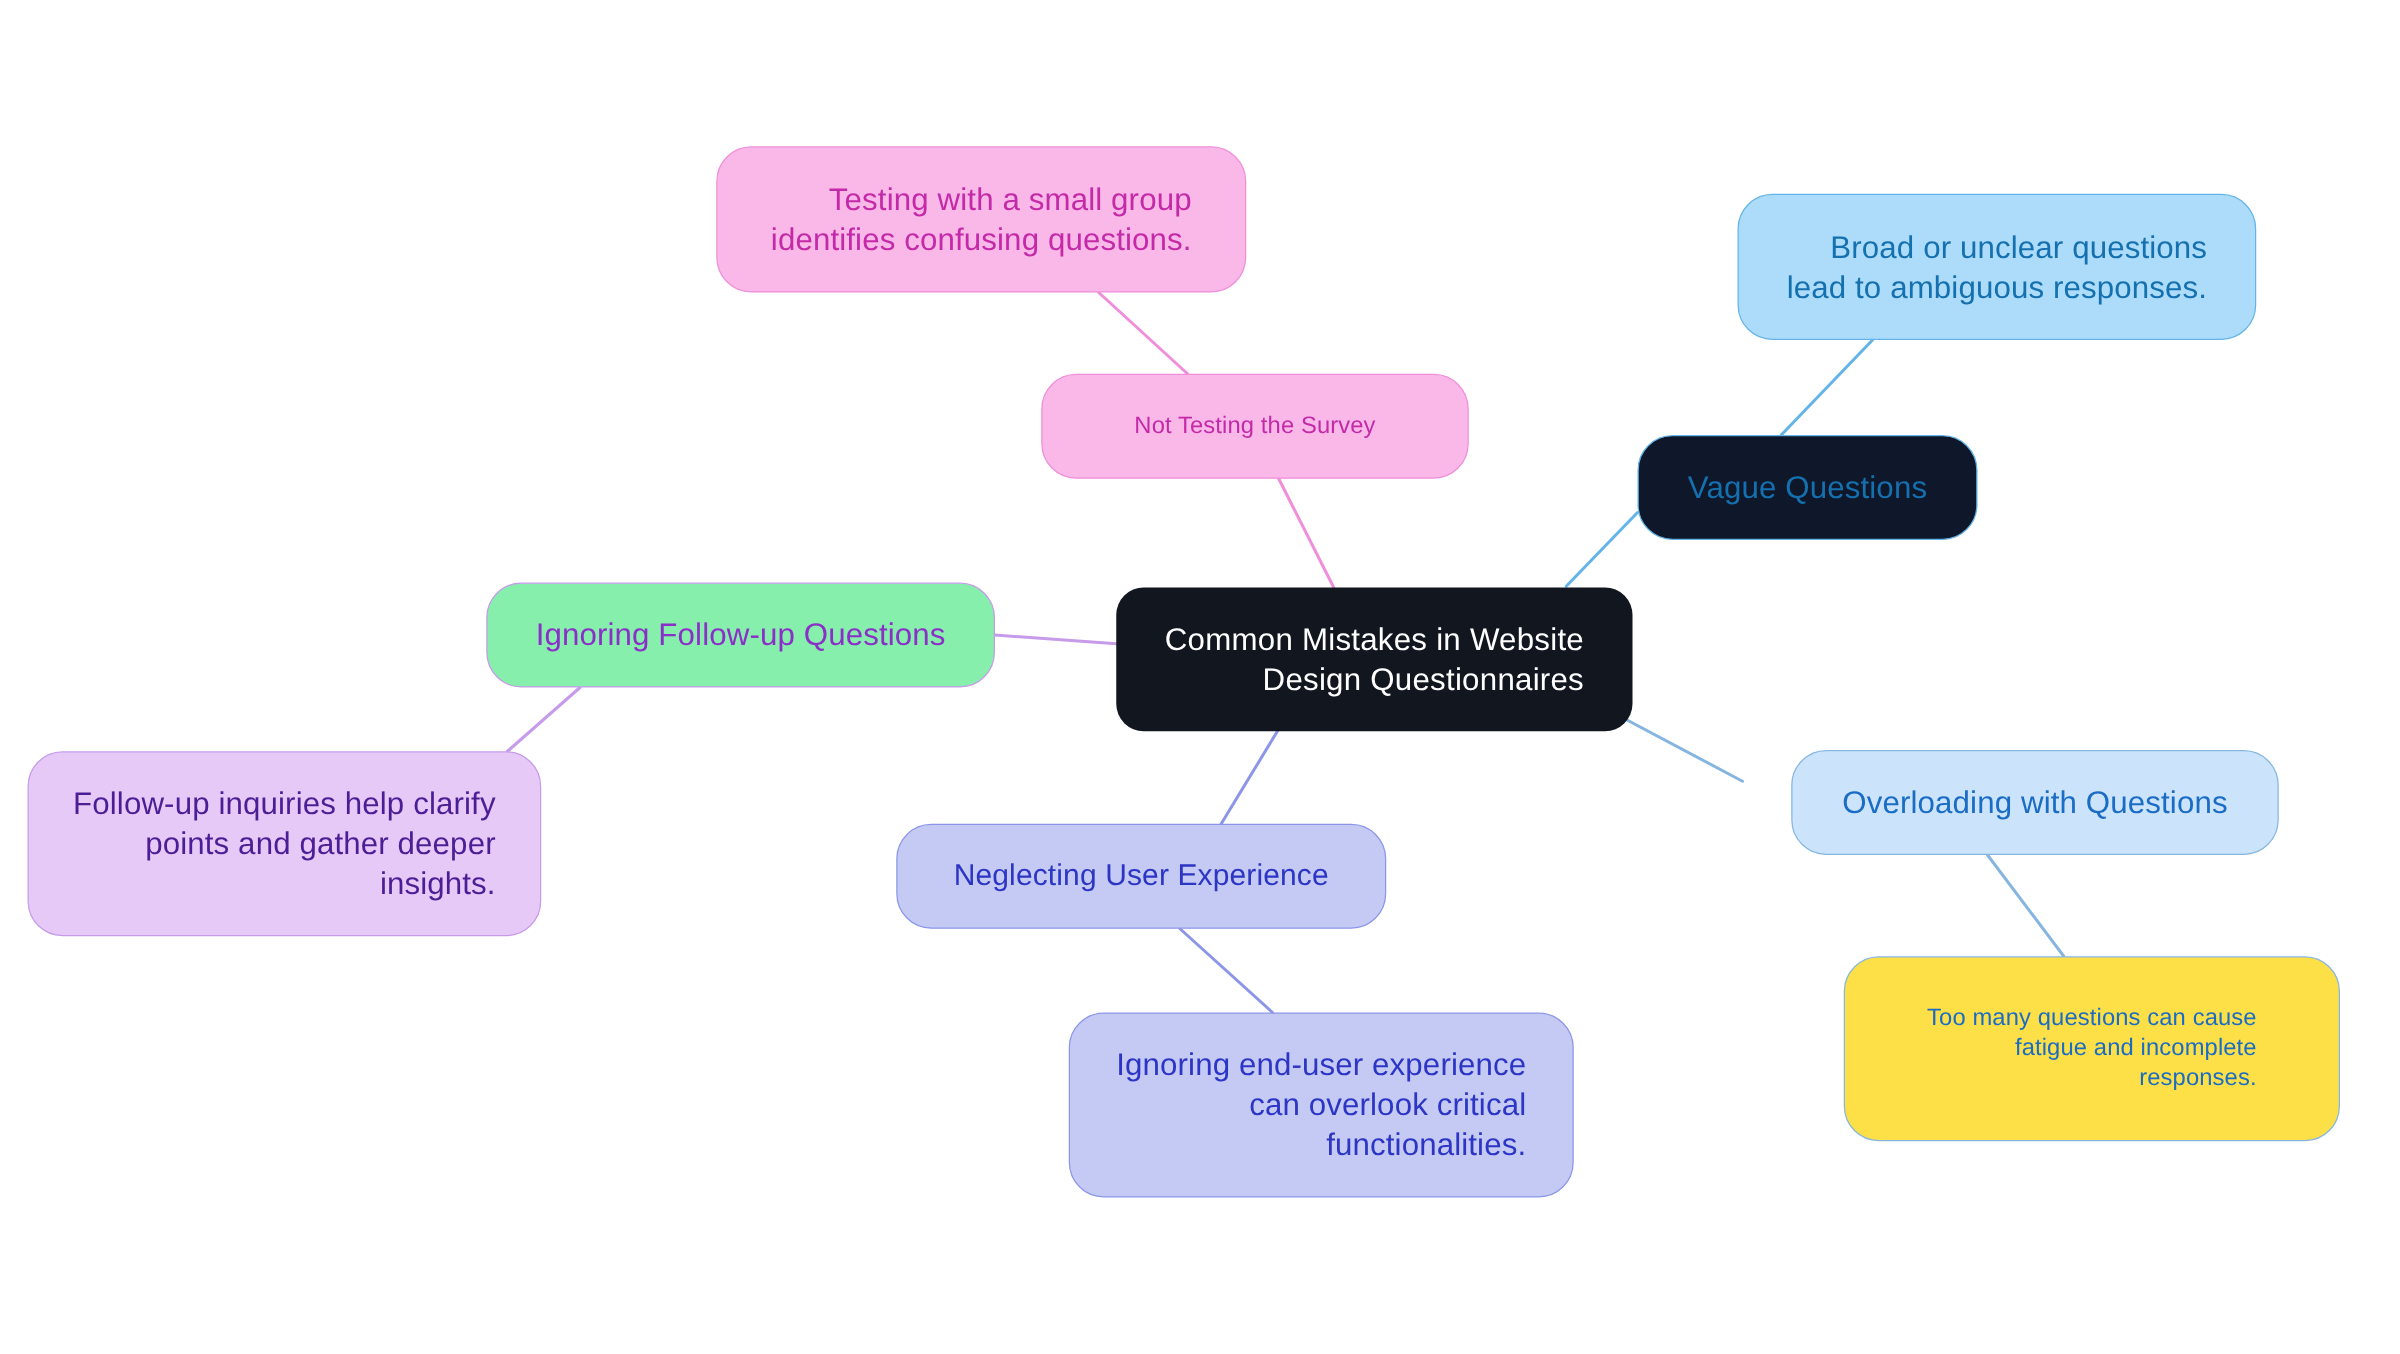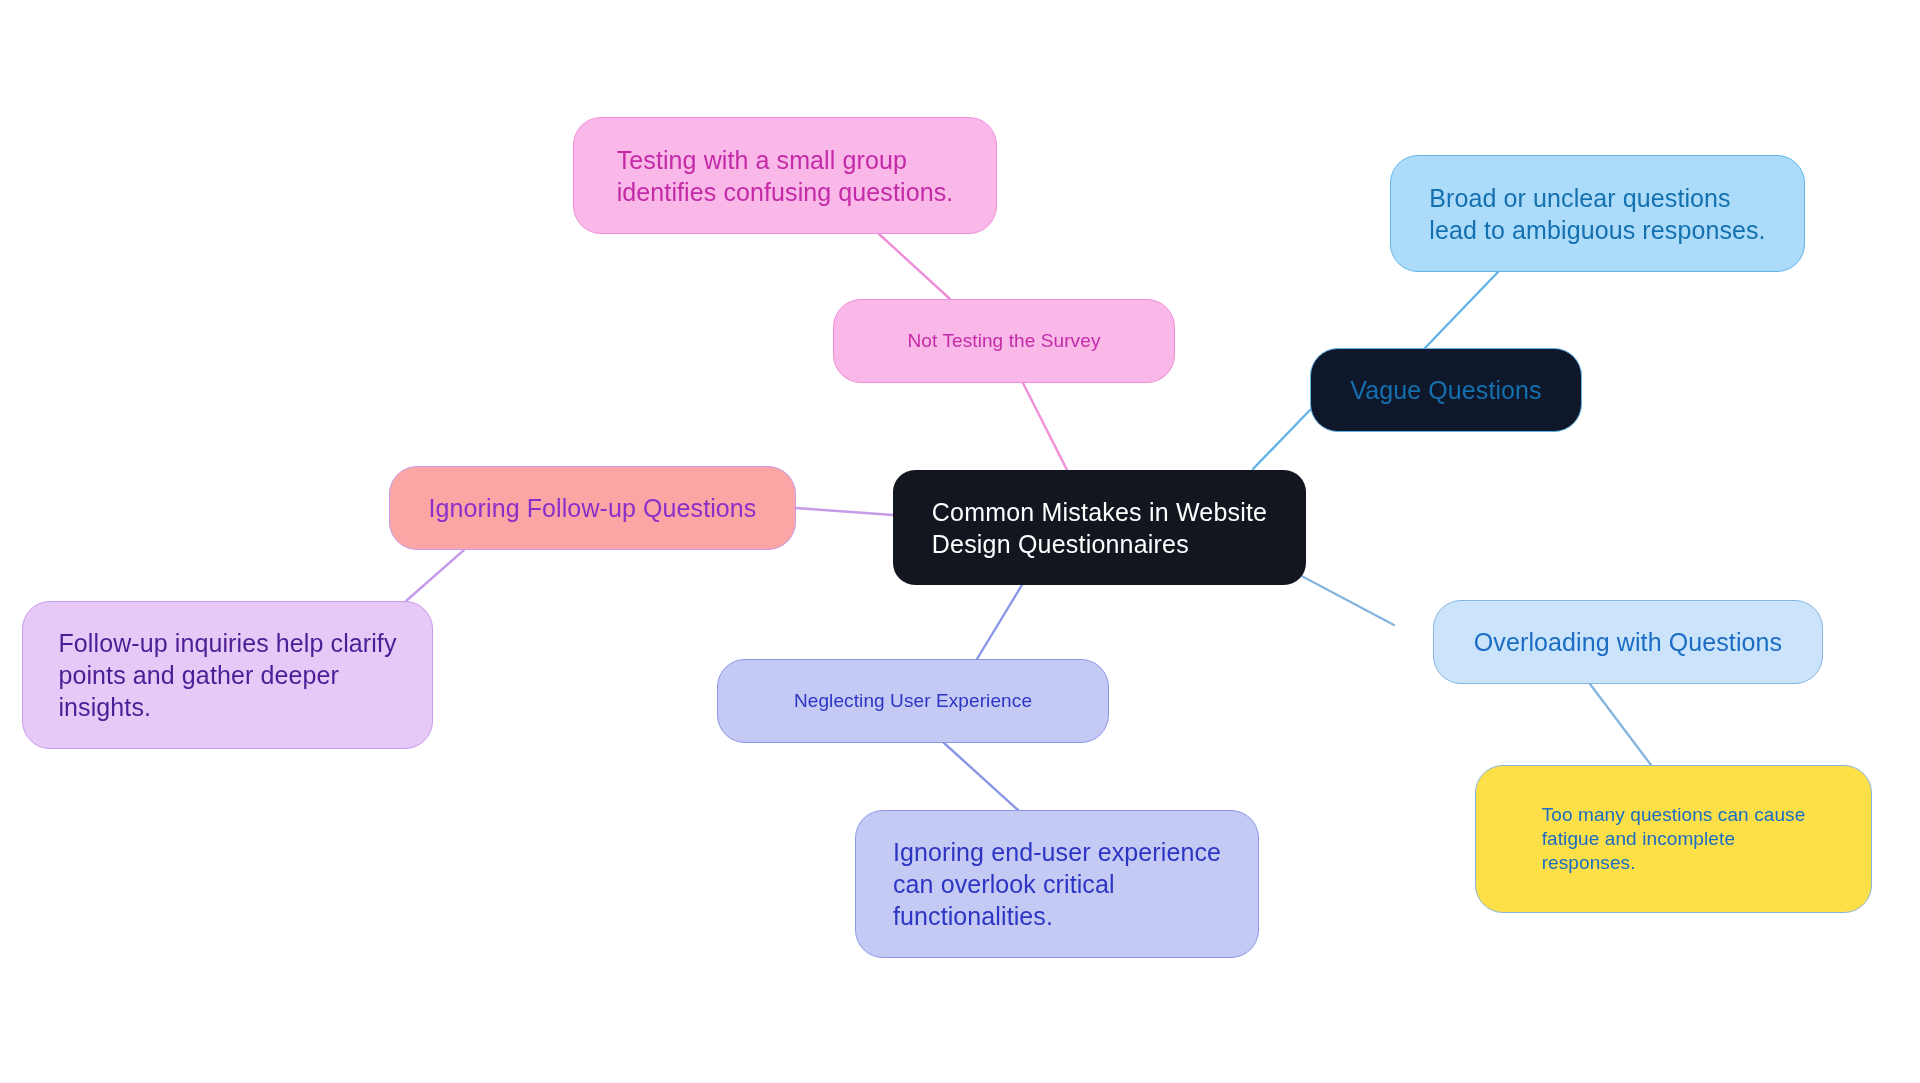--- a/index.html
+++ b/index.html
@@ -27,21 +27,21 @@
     width: 1920px;
     height: 1083px;
     pointer-events: none;
   }
   .node {
     position: absolute;
     box-sizing: border-box;
     display: flex;
     align-items: center;
     justify-content: center;
-    text-align: left;
+    text-align: right;
     border-radius: 28px;
     border-style: solid;
     border-width: 1.6px;
     line-height: 1.28;
     white-space: pre-line;
     letter-spacing: 0.1px;
   }
   .node.root {
     border-radius: 22px;
     border-width: 0;
@@ -72,25 +72,25 @@
   <div id="nodes">
       <div class="node root" style="left: 893px; top: 470px; width: 413px; height: 115px; background: rgb(17, 22, 31); border-color: rgb(17, 22, 31); color: rgb(255, 255, 255); font-size: 25px;"><span class="node-text">Common Mistakes in Website
 Design Questionnaires</span></div>
       <div class="node" style="left: 1310px; top: 348px; width: 272px; height: 84px; background: #0f172a; border-color: rgb(99, 180, 232); color: rgb(20, 112, 174); font-size: 25px;"><span class="node-text">Vague Questions</span></div>
       <div class="node" style="left: 1390px; top: 155px; width: 415px; height: 117px; background: rgb(172, 220, 250); border-color: rgb(99, 180, 232); color: rgb(20, 112, 174); font-size: 25px;"><span class="node-text">Broad or unclear questions
 lead to ambiguous responses.</span></div>
       <div class="node" style="left: 1394px; top: 600px; width: 390px; height: 84px; background: rgb(203, 228, 252); border-color: rgb(134, 182, 224); color: rgb(26, 108, 196); font-size: 25px; margin-left: 39px;"><span class="node-text">Overloading with Questions</span></div>
       <div class="node" style="left: 1475px; top: 765px; width: 397px; height: 148px; background: #fde047; border-color: rgb(134, 182, 224); color: rgb(26, 108, 196); font-size: 19px;"><span class="node-text">Too many questions can cause
 fatigue and incomplete
 responses.</span></div>
-      <div class="node" style="left: 717px; top: 659px; width: 392px; height: 84px; background: rgb(197, 202, 245); border-color: rgb(140, 150, 232); color: rgb(44, 53, 196); font-size: 19px;"><span class="node-text">Neglecting User Experience</span></div>
+      <div class="node" style="left: 717px; top: 659px; width: 392px; height: 84px; background: rgb(197, 202, 245); border-color: rgb(140, 150, 232); color: rgb(44, 53, 196); font-size: 24px;"><span class="node-text">Neglecting User Experience</span></div>
       <div class="node" style="left: 855px; top: 810px; width: 404px; height: 148px; background: rgb(197, 202, 245); border-color: rgb(140, 150, 232); color: rgb(44, 53, 196); font-size: 25px;"><span class="node-text">Ignoring end-user experience
 can overlook critical
 functionalities.</span></div>
-      <div class="node" style="left: 389px; top: 466px; width: 407px; height: 84px; background: #fca5a5; border-color: rgb(198, 155, 234); color: rgb(139, 47, 201); font-size: 25px;"><span class="node-text">Ignoring Follow-up Questions</span></div>
+      <div class="node" style="left: 389px; top: 466px; width: 407px; height: 84px; background: #86efac; border-color: rgb(198, 155, 234); color: rgb(139, 47, 201); font-size: 25px;"><span class="node-text">Ignoring Follow-up Questions</span></div>
       <div class="node" style="left: 22px; top: 601px; width: 411px; height: 148px; background: rgb(230, 201, 247); border-color: rgb(198, 155, 234); color: #4c1d95; font-size: 25px;"><span class="node-text">Follow-up inquiries help clarify
 points and gather deeper
 insights.</span></div>
       <div class="node" style="left: 833px; top: 299px; width: 342px; height: 84px; background: rgb(249, 184, 232); border-color: rgb(240, 142, 218); color: rgb(196, 42, 168); font-size: 19px;"><span class="node-text">Not Testing the Survey</span></div>
       <div class="node" style="left: 573px; top: 117px; width: 424px; height: 117px; background: rgb(249, 184, 232); border-color: rgb(240, 142, 218); color: rgb(196, 42, 168); font-size: 25px;"><span class="node-text">Testing with a small group
 identifies confusing questions.</span></div>
     </div>
 </div>
 
 </body></html>

